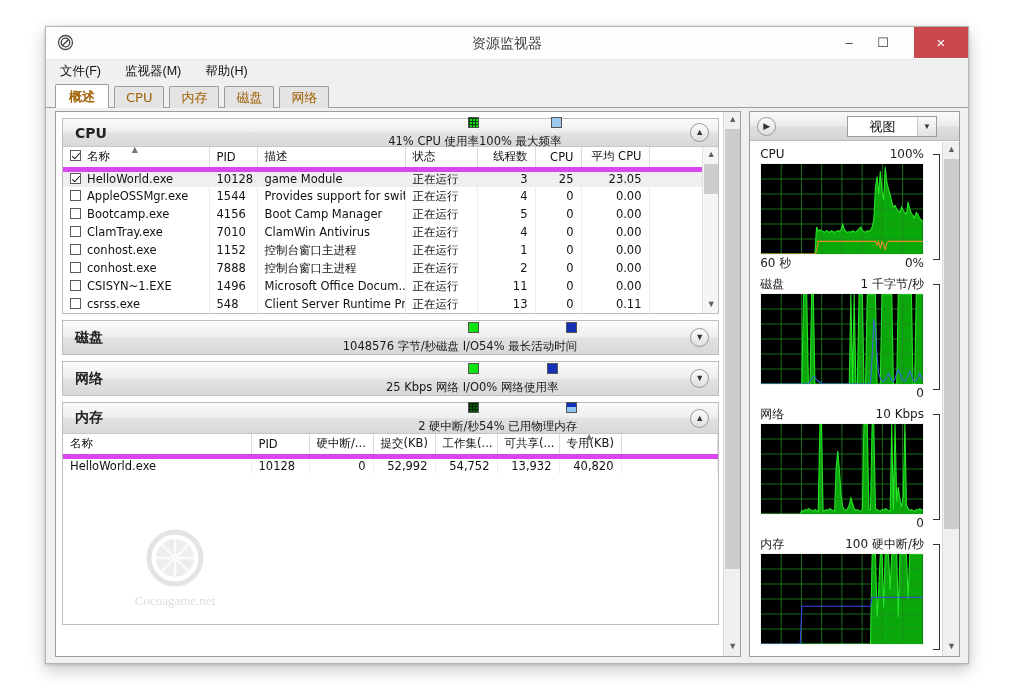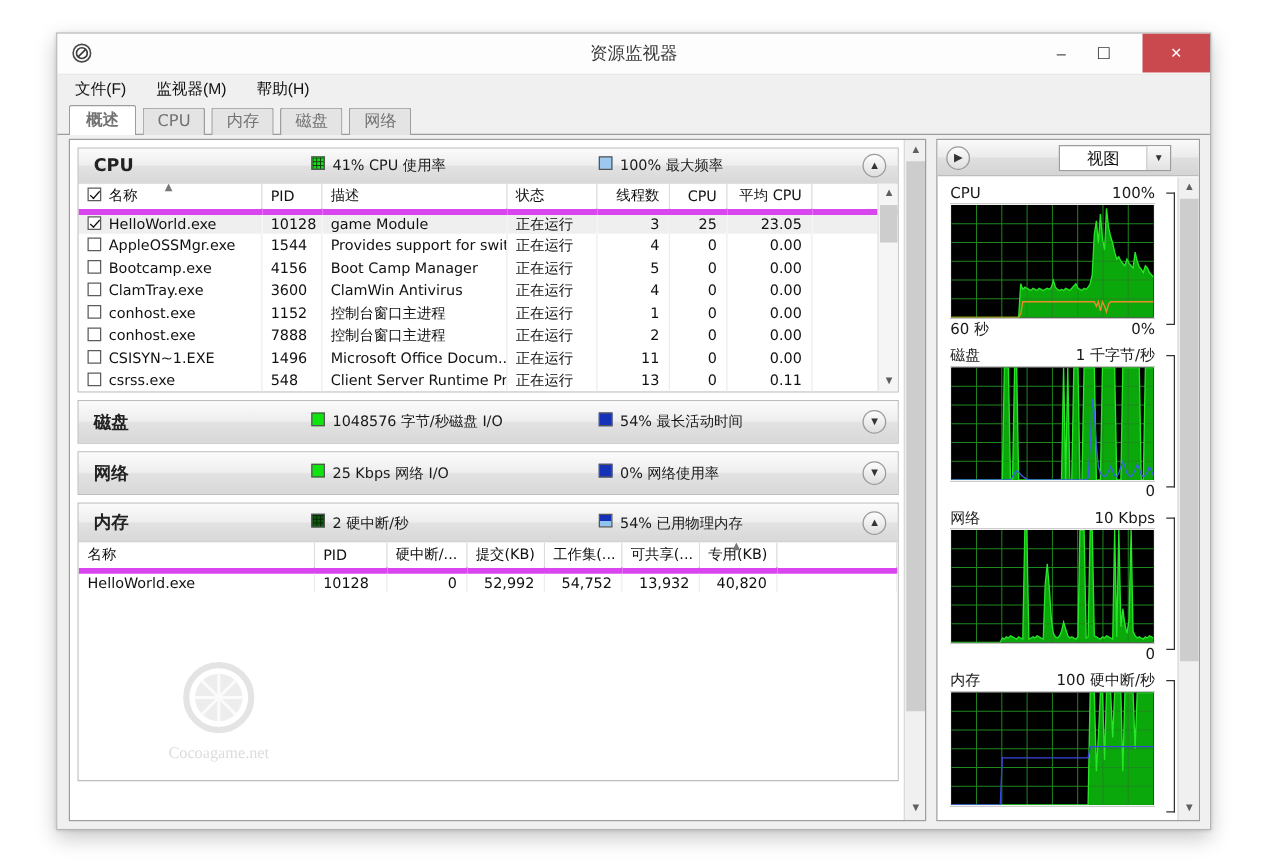--- a/index.html
+++ b/index.html
@@ -75,21 +75,21 @@
   }
   #tabstrip::after {
     content: ""; position: absolute;
     left: 0; right: 0; bottom: 0; height: 1px;
     background: #9d9d9d;
   }
   .tab {
     position: relative; z-index: 2;
     height: 22px; line-height: 21px;
     padding: 0 11px;
-    font-size: 13px; color: #737373;
+    font-size: 13px; color: #a16207;
     background: #e4e4e4;
     border: 1px solid #9d9d9d;
     border-bottom: none;
     border-radius: 2px 2px 0 0;
     cursor: default;
     font-family: "DejaVu Sans", sans-serif;
   }
   .tab.active {
     height: 24px; line-height: 23px;
     background: #ffffff;
@@ -154,23 +154,24 @@
     display: flex; align-items: center;
     cursor: default;
   }
   .sec-title {
     width: 186px;
     padding-left: 12px;
     font-size: 14px; font-weight: bold; color: #222;
     font-family: "DejaVu Sans", sans-serif;
   }
   .legend {
-    display: flex; align-items: flex-start; gap: 6px;
+    display: flex; align-items: flex-end; gap: 6px;
     font-size: 11.5px; color: #1a1a1a;
     font-family: "DejaVu Sans", sans-serif;
+    flex-direction: column;
   }
   .legend.l1 { width: 230px; }
   .swatch { width: 11px; height: 11px; border: 1px solid #555; flex: none; }
   .sw-green     { background:#15e015; background-image: linear-gradient(#0a3d0a 1px, transparent 1px), linear-gradient(90deg,#0a3d0a 1px, transparent 1px); background-size: 3px 3px; }
   .sw-lightblue { background:#9ec9ee; }
   .sw-darkblue  { background:#1531b8; }
   .sw-solidgreen{ background:#10e410; }
   .sw-darkgreen { background:#0a5c0a; background-image: linear-gradient(#042504 1px, transparent 1px), linear-gradient(90deg,#042504 1px, transparent 1px); background-size: 3px 3px; }
   .sw-bluesplit { background: linear-gradient(to bottom, #1531b8 50%, #8ec4ef 50%); }
 
@@ -440,21 +441,21 @@
                     <td><span>4156</span></td>
                     <td><span>Boot Camp Manager</span></td>
                     <td><span>正在运行</span></td>
                     <td class="num"><span>5</span></td>
                     <td class="num"><span>0</span></td>
                     <td class="num"><span>0.00</span></td>
                     <td></td>
                   </tr>
                   <tr>
                     <td><span class="chk"></span><span>ClamTray.exe</span></td>
-                    <td><span>3600</span></td>
+                    <td><span>7010</span></td>
                     <td><span>ClamWin Antivirus</span></td>
                     <td><span>正在运行</span></td>
                     <td class="num"><span>4</span></td>
                     <td class="num"><span>0</span></td>
                     <td class="num"><span>0.00</span></td>
                     <td></td>
                   </tr>
                   <tr>
                     <td><span class="chk"></span><span>conhost.exe</span></td>
                     <td><span>1152</span></td>

